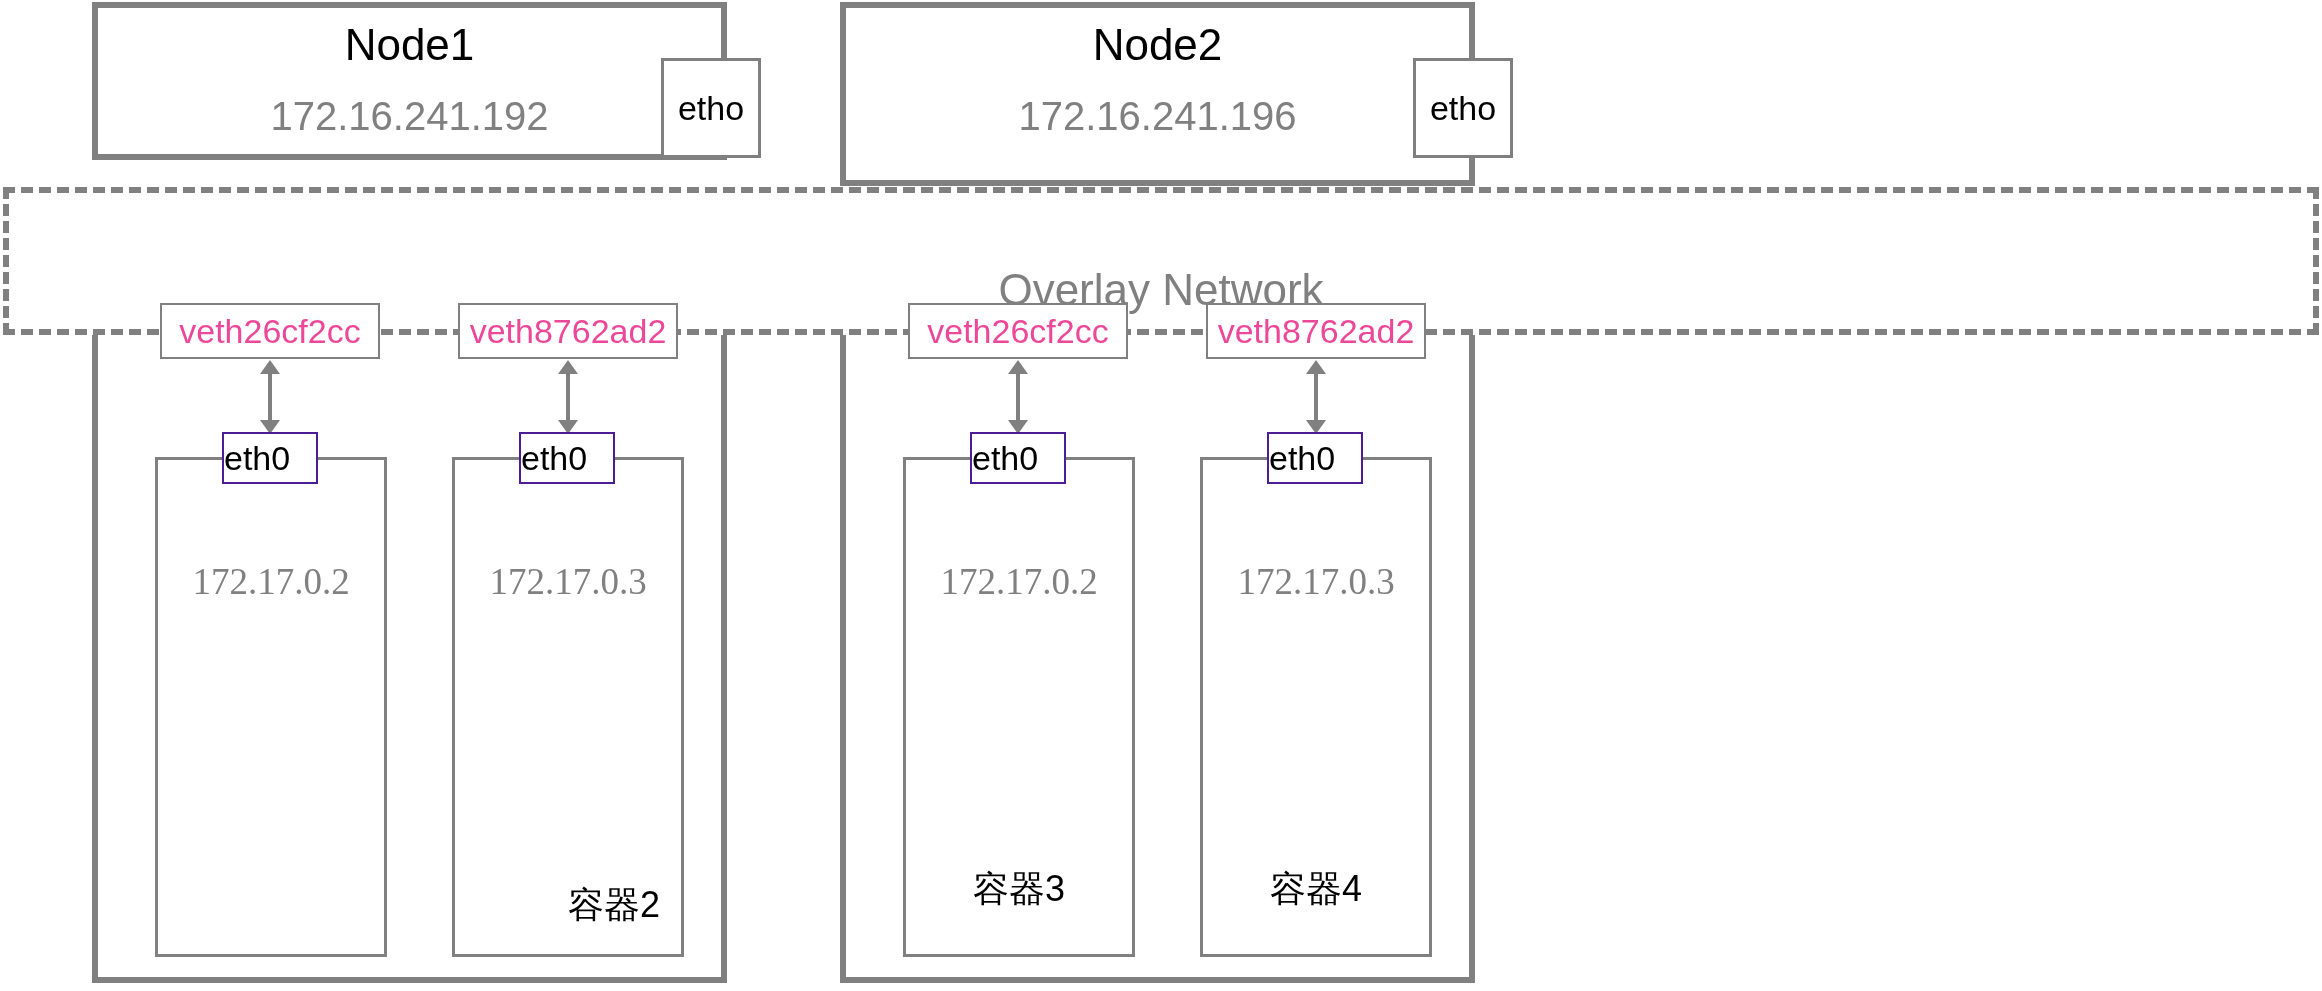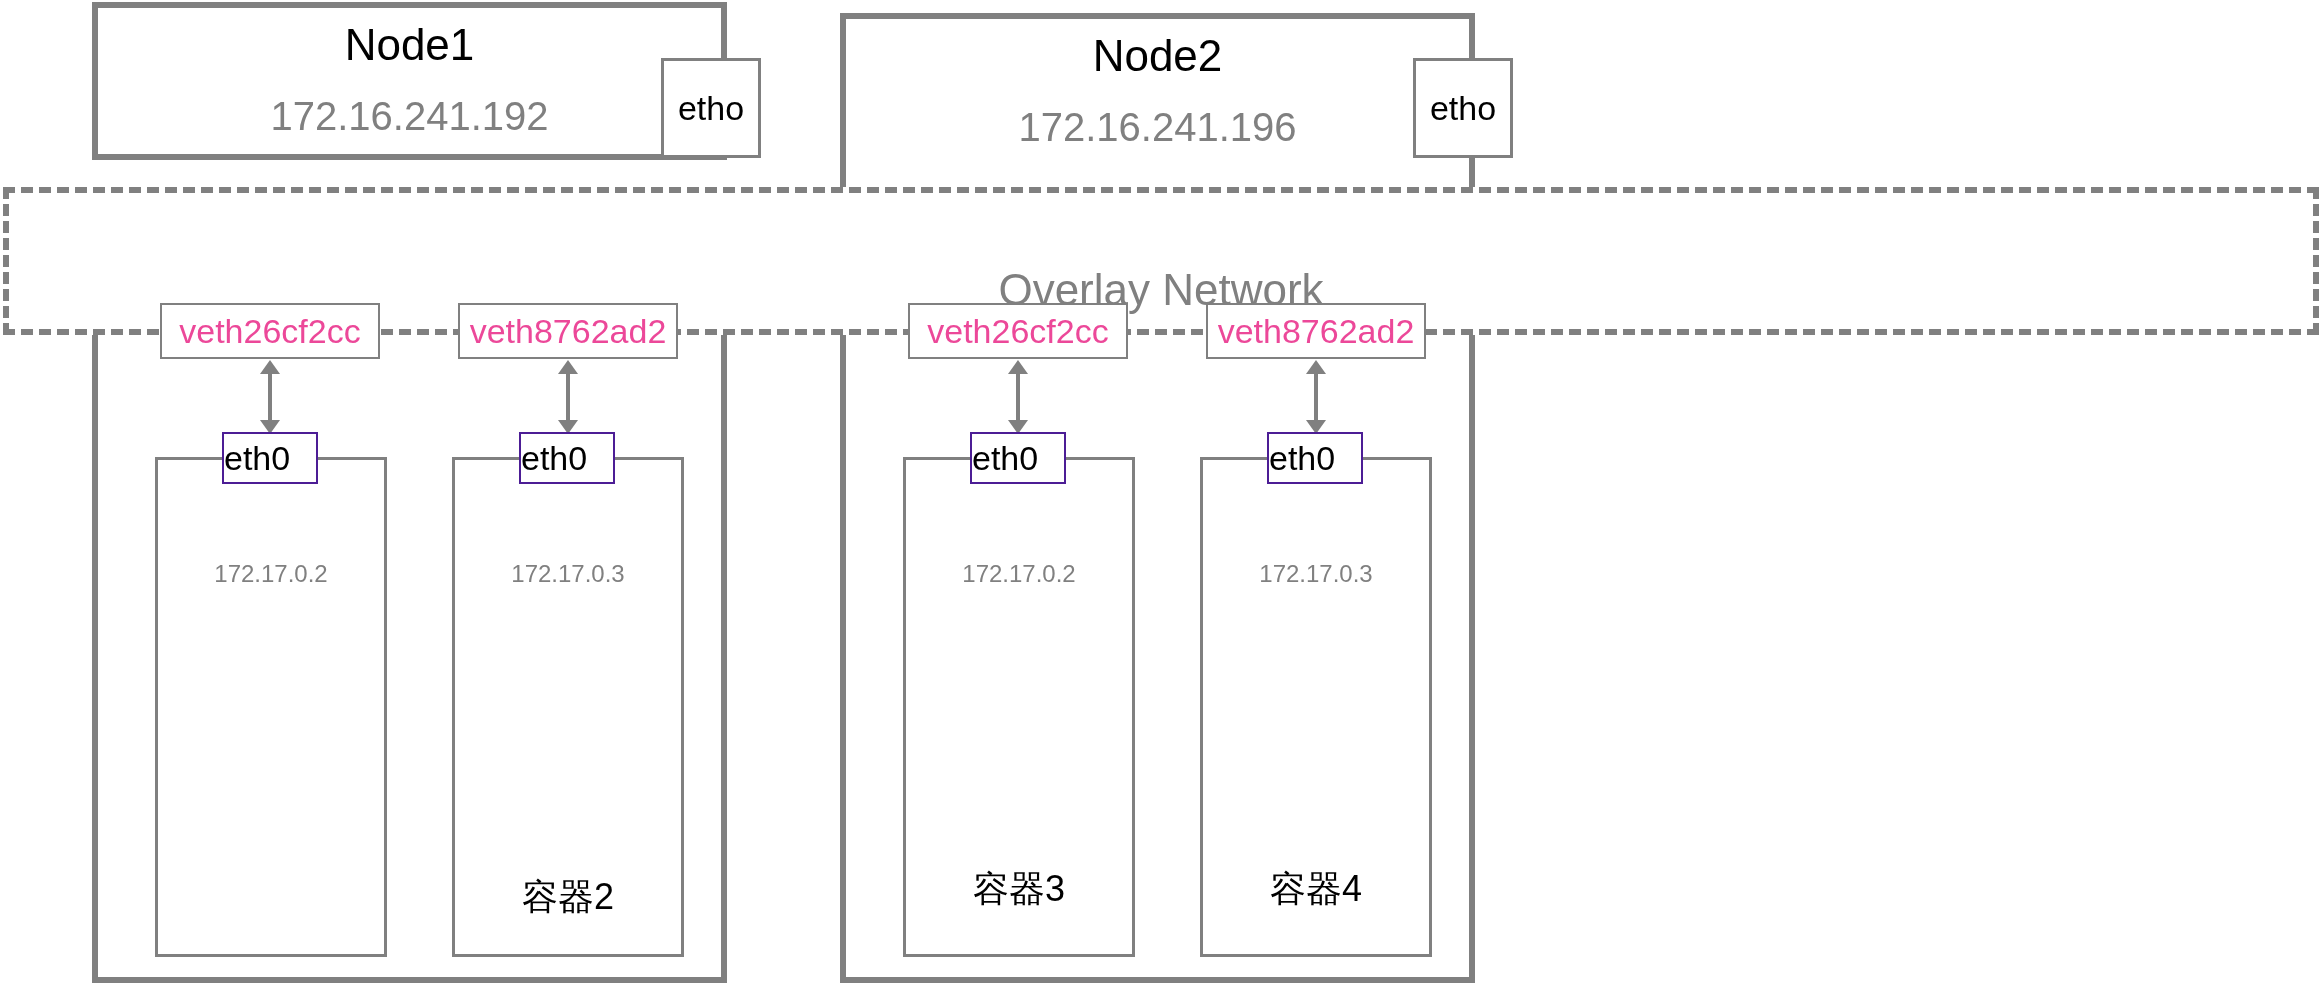--- a/index.html
+++ b/index.html
@@ -76,24 +76,25 @@
     }
     .overlay-title {
       position: absolute;
       font-size: 44px;
       color: #808080;
       text-align: center;
       width: 100%;
     }
     .container-ip {
       position: absolute;
-      font-size: 24px;
+      font-size: 37px;
       color: #808080;
       text-align: center;
       width: 100%;
+      font-family: Liberation Serif, serif;
     }
     .container-name {
       position: absolute;
       font-size: 36px;
       color: #000000;
       text-align: center;
       width: 100%;
     }
     .arrow {
       position: absolute;
@@ -129,21 +130,21 @@
 <div class="canvas">
 
   <div class="box node-box" style="left:92px; top:2px; width:635px; height:158px;">
     <div class="node-title" style="top:12px;">Node1</div>
     <div class="node-ip" style="top:86px;">172.16.241.192</div>
   </div>
   <div class="box etho-box" style="left:661px; top:58px; width:100px; height:100px;">
     <span>etho</span>
   </div>
 
-  <div class="box node-box" style="left:840px; top:2px; width:635px; height:184px;margin-top:11px;">
+  <div class="box node-box" style="left:840px; top:2px; width:635px; height:184px;">
     <div class="node-title" style="top:12px;">Node2</div>
     <div class="node-ip" style="top:86px;">172.16.241.196</div>
   </div>
   <div class="box etho-box" style="left:1413px; top:58px; width:100px; height:100px;">
     <span>etho</span>
   </div>
 
   <div class="box overlay-box" style="left:3px; top:187px; width:2316px; height:148px;">
     <div class="overlay-title" style="top:44px;margin-top:28px;">Overlay Network</div>
   </div>
@@ -160,21 +161,21 @@
   <div class="box eth0-box" style="left:222px; top:432px; width:96px; height:52px;">
     <span>eth0</span>
   </div>
 
   <div class="box veth-box" style="left:458px; top:303px; width:220px; height:56px;">
     <span>veth8762ad2</span>
   </div>
   <div class="arrow" style="left:566px; top:370px; height:54px;"></div>
   <div class="box container-box" style="left:452px; top:457px; width:232px; height:500px;">
     <div class="container-ip" style="top:100px;">172.17.0.3</div>
-    <div class="container-name" style="bottom:32px;">容器2</div>
+    <div class="container-name" style="bottom:24px;margin-left:46px;">容器2</div>
   </div>
   <div class="box eth0-box" style="left:519px; top:432px; width:96px; height:52px;">
     <span>eth0</span>
   </div>
 
   <div class="box node-box" style="left:840px; top:335px; width:635px; height:648px; border-top:none;"></div>
 
   <div class="box veth-box" style="left:908px; top:303px; width:220px; height:56px;">
     <span>veth26cf2cc</span>
   </div>

